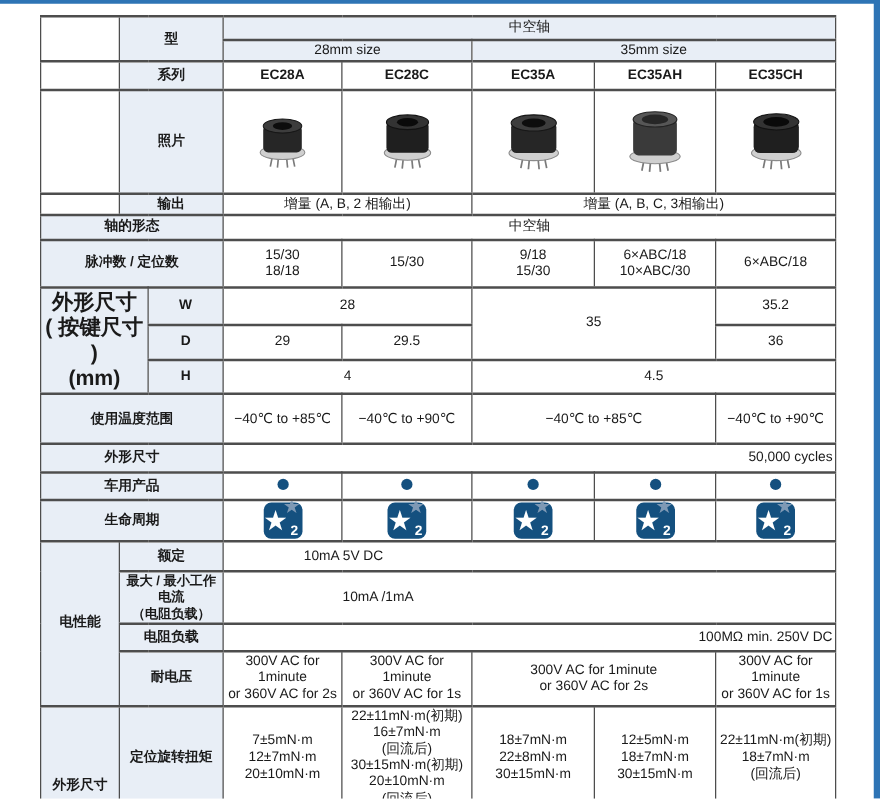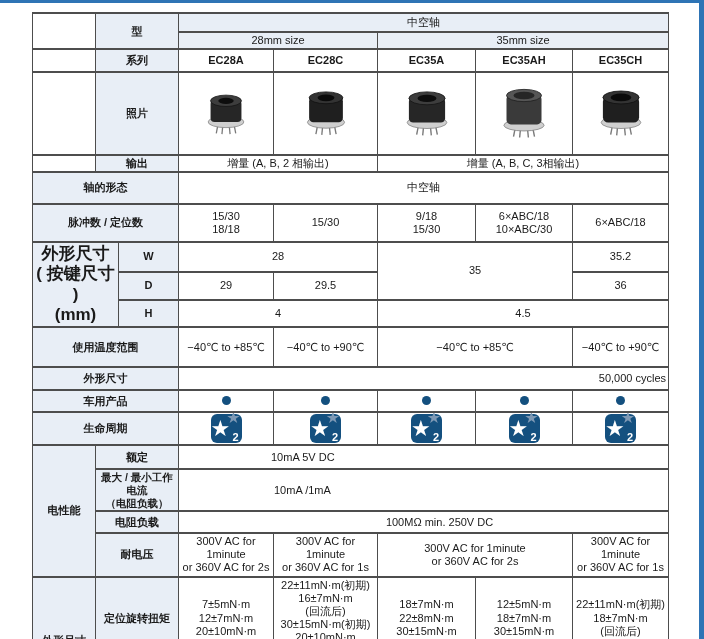--- a/index.html
+++ b/index.html
@@ -149,21 +149,21 @@
       </td>
     </tr>
 
     <tr style="height:17px">
       <td class="ghost"></td>
       <td class="lbl edge-l" colspan="2">输出</td>
       <td class="small" colspan="2">增量 (A, B, 2 相输出)</td>
       <td class="small edge-r" colspan="3">增量 (A, B, C, 3相输出)</td>
     </tr>
 
-    <tr style="height:32px">
+    <tr style="height:20px">
       <td class="lbl edge-l" colspan="3">轴的形态</td>
       <td class="edge-r" colspan="5">中空轴</td>
     </tr>
 
     <tr style="height:38px">
       <td class="lbl edge-l" colspan="3">脉冲数 / 定位数</td>
       <td>15/30
 18/18</td>
       <td>15/30</td>
       <td>9/18
@@ -221,30 +221,30 @@
       <td><span class="star-badge"><span class="star-small">★</span><span class="star-big">★</span><span class="star-num">2</span></span></td>
       <td><span class="star-badge"><span class="star-small">★</span><span class="star-big">★</span><span class="star-num">2</span></span></td>
       <td><span class="star-badge"><span class="star-small">★</span><span class="star-big">★</span><span class="star-num">2</span></span></td>
       <td><span class="star-badge"><span class="star-small">★</span><span class="star-big">★</span><span class="star-num">2</span></span></td>
       <td class="edge-r"><span class="star-badge"><span class="star-small">★</span><span class="star-big">★</span><span class="star-num">2</span></span></td>
     </tr>
 
     <tr style="height:24px">
       <td class="lbl edge-l" rowspan="4">电性能</td>
       <td class="sublbl" colspan="2">额定</td>
-      <td class="edge-r" colspan="5" style="text-align:left;padding-left:92px">10mA 5V DC</td>
+      <td class="edge-r" colspan="5" style="text-align:left;padding-left:64px">10mA 5V DC</td>
     </tr>
     <tr style="height:28px">
       <td class="sublbl" colspan="2" style="font-size:10.5px">最大 / 最小工作电流
 （电阻负载）</td>
       <td class="edge-r" colspan="5" style="text-align:left;padding-left:95px">10mA /1mA</td>
     </tr>
     <tr style="height:22px">
       <td class="sublbl" colspan="2">电阻负载</td>
-      <td class="edge-r" colspan="5" style="text-align:center;padding-left:34px">100MΩ min. 250V DC</td>
+      <td class="edge-r" colspan="5" style="text-align:right;padding-left:34px">100MΩ min. 250V DC</td>
     </tr>
     <tr style="height:29px">
       <td class="sublbl" colspan="2">耐电压</td>
       <td class="small">300V AC for 1minute
 or 360V AC for 2s</td>
       <td class="small">300V AC for 1minute
 or 360V AC for 1s</td>
       <td class="small" colspan="2">300V AC for 1minute
 or 360V AC for 2s</td>
       <td class="small edge-r">300V AC for 1minute

